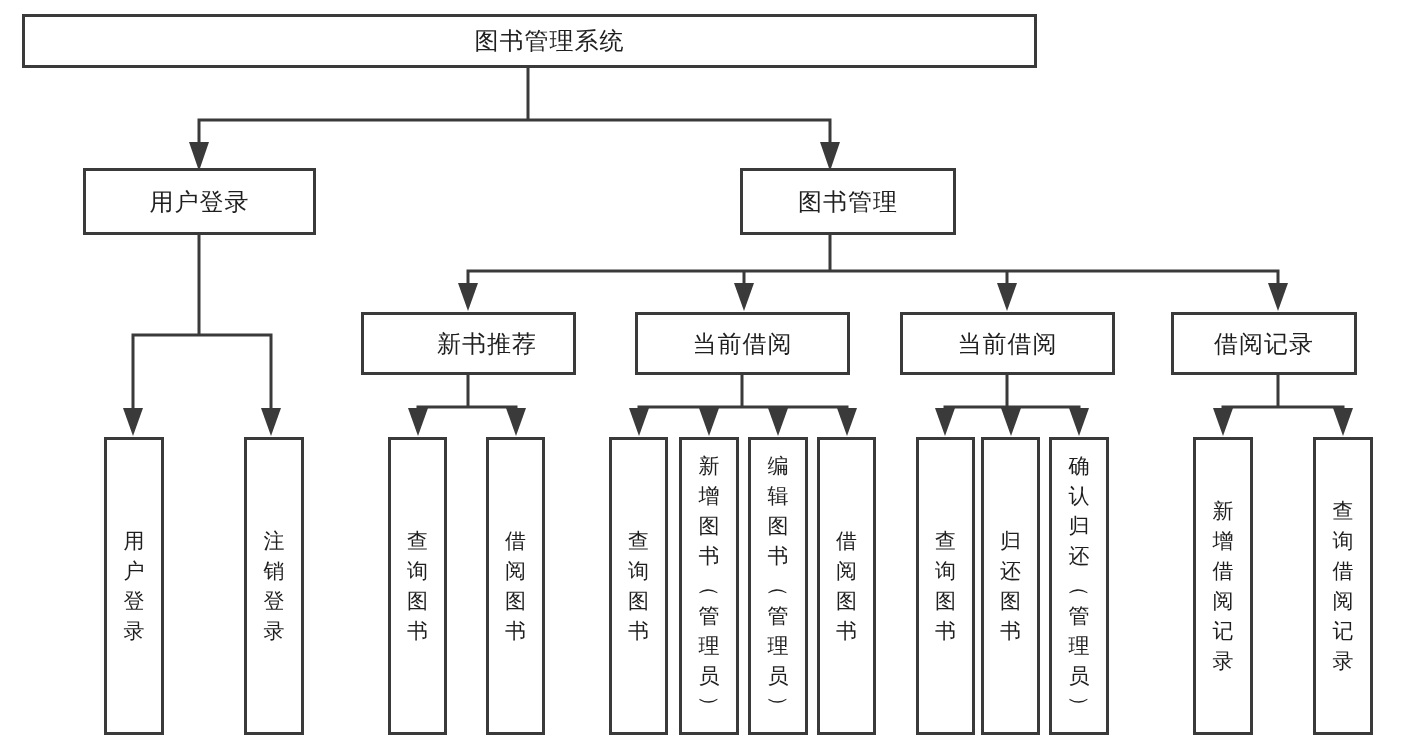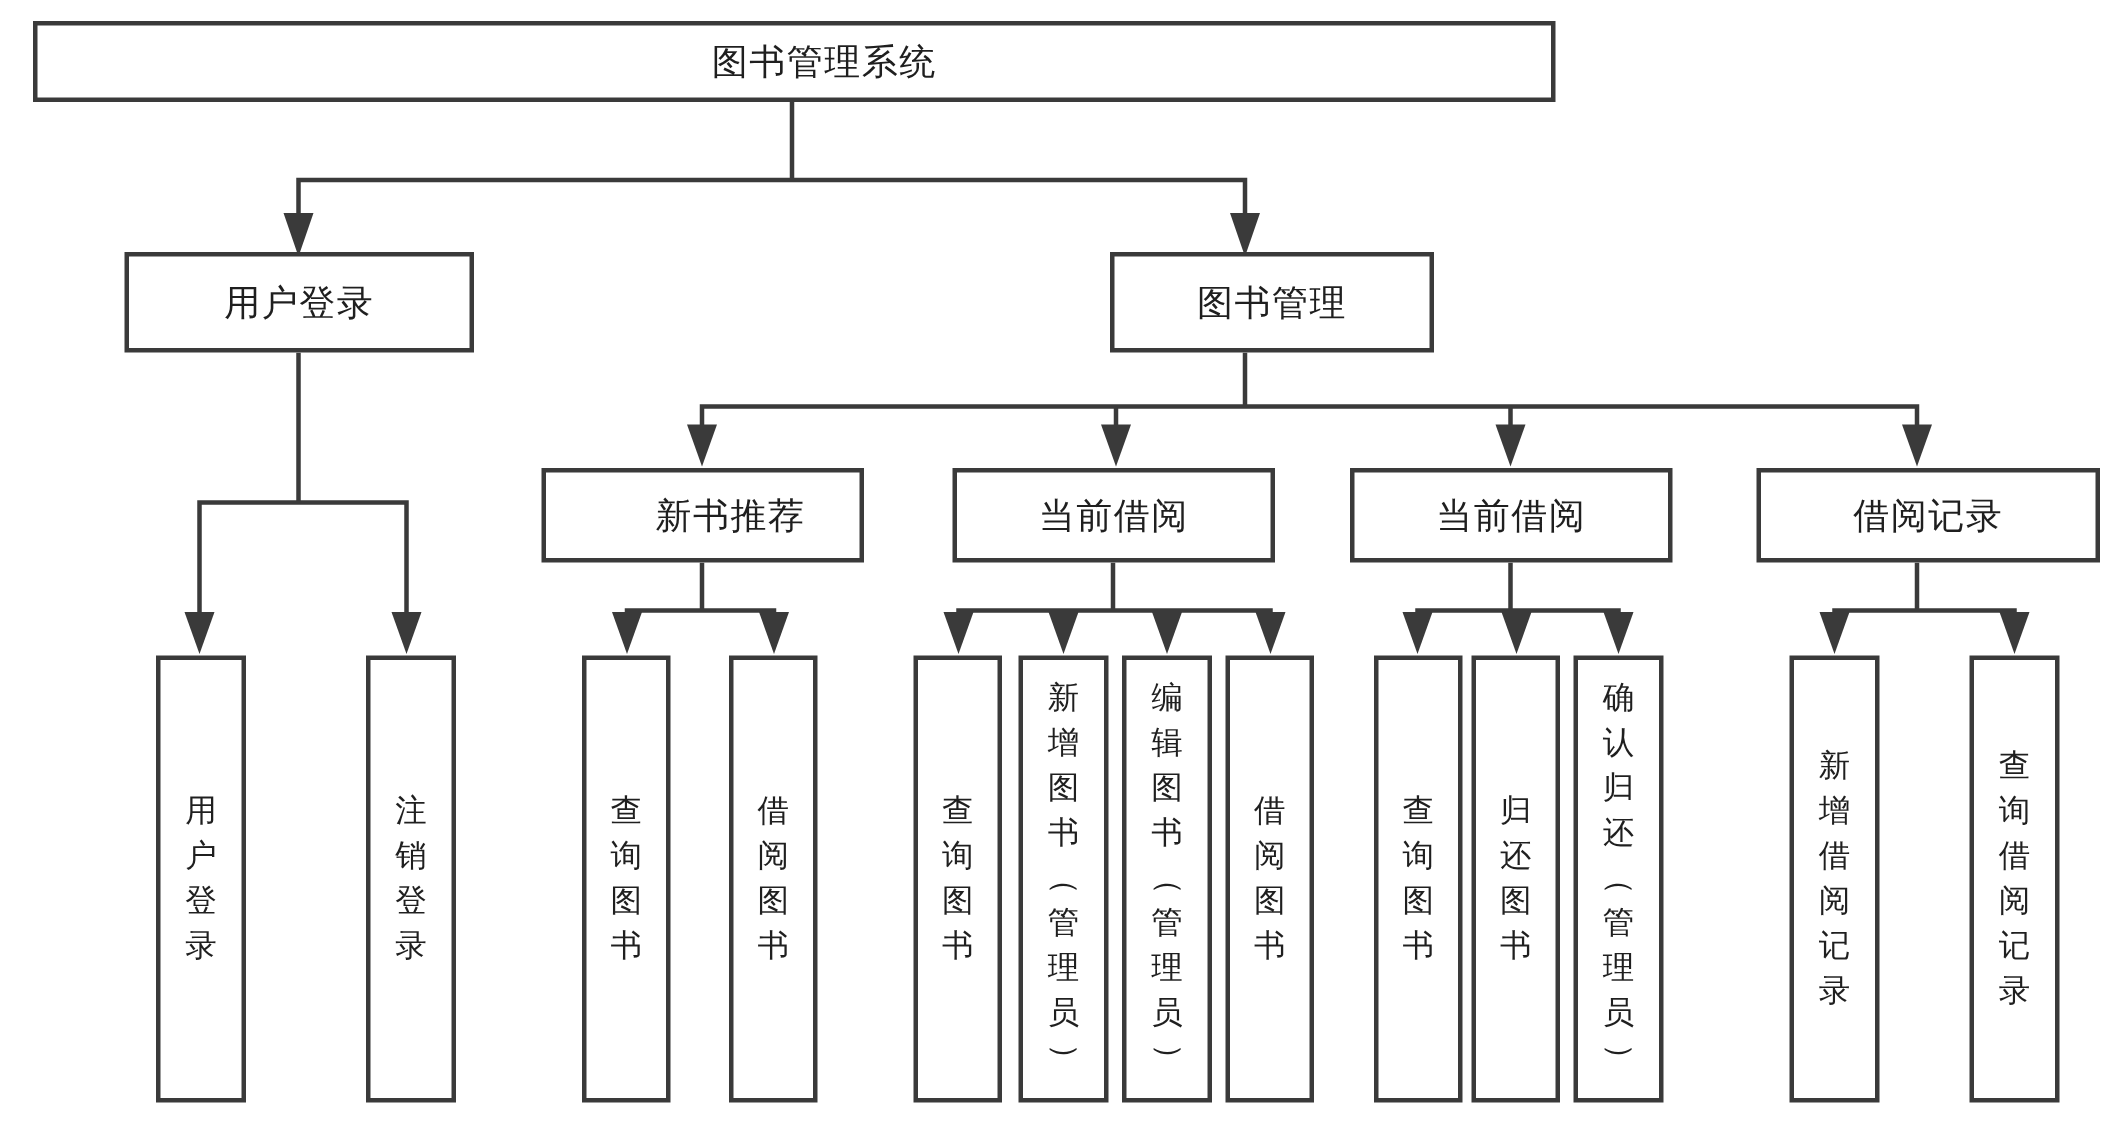--- a/index.html
+++ b/index.html
@@ -86,21 +86,21 @@
 
   <div class="node" style="left:361px;top:312px;width:215px;height:63px;padding-left:37px;">
     <span>新书推荐</span>
   </div>
   <div class="node" style="left:635px;top:312px;width:215px;height:63px;">
     <span>当前借阅</span>
   </div>
   <div class="node" style="left:900px;top:312px;width:215px;height:63px;">
     <span>当前借阅</span>
   </div>
-  <div class="node" style="left:1171px;top:312px;width:229px;height:63px;">
+  <div class="node" style="left:1171px;top:312px;width:186px;height:63px;">
     <span>借阅记录</span>
   </div>
 
   <div class="node leaf" style="left:104px;top:437px;width:60px;height:298px;">
     <span class="vlabel">
         <span class="vchar">用</span>
         <span class="vchar">户</span>
         <span class="vchar">登</span>
         <span class="vchar">录</span>
       </span>

